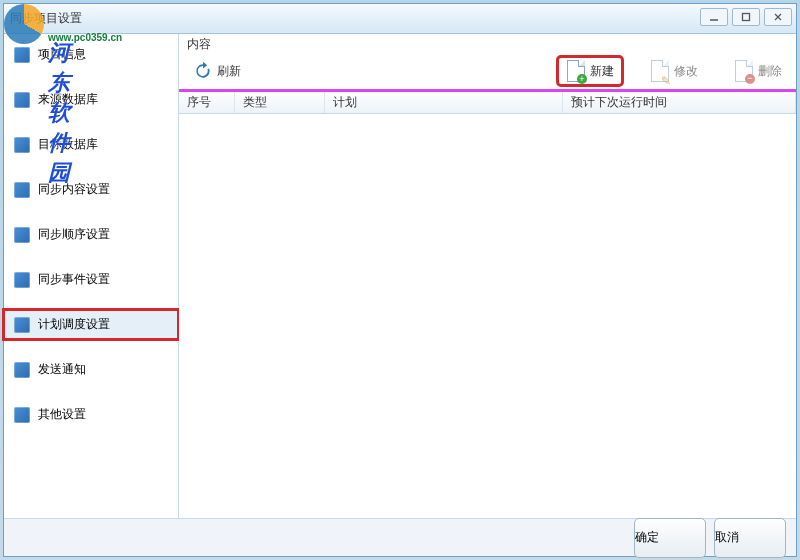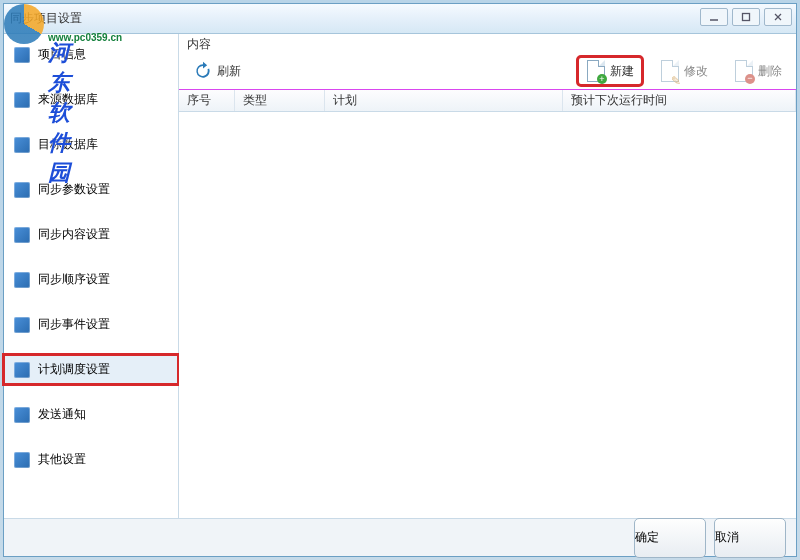--- a/index.html
+++ b/index.html
@@ -81,22 +81,22 @@
       flex-direction: column;
     }
     .panel-header {
       padding: 2px 8px 0;
       color: #333;
     }
     .toolbar {
       display: flex;
       align-items: center;
       padding: 4px 6px;
-      border-bottom: 1px solid #d946ef;
-      gap: 10px;
+      border-bottom: 3px solid #d946ef;
+      gap: 20px;
     }
     .tb-btn {
       display: flex; align-items: center; gap: 4px;
       padding: 4px 8px;
       border-radius: 3px;
       cursor: pointer;
       color: #333;
     }
     .tb-spacer { flex: 1; }
     .tb-icon { width: 20px; height: 20px; display:flex; align-items:center; justify-content:center; }
@@ -235,24 +235,20 @@
         <span class="sq-icon"></span>
         <span>项目信息</span>
       </div>
       <div class="sidebar-item">
         <span class="sq-icon"></span>
         <span>来源数据库</span>
       </div>
       <div class="sidebar-item">
         <span class="sq-icon"></span>
         <span>目标数据库</span>
-      </div>
-      <div class="sidebar-item">
-        <span class="sq-icon"></span>
-        <span>同步参数设置</span>
       </div>
       <div class="sidebar-item">
         <span class="sq-icon"></span>
         <span>同步内容设置</span>
       </div>
       <div class="sidebar-item">
         <span class="sq-icon"></span>
         <span>同步顺序设置</span>
       </div>
       <div class="sidebar-item">

